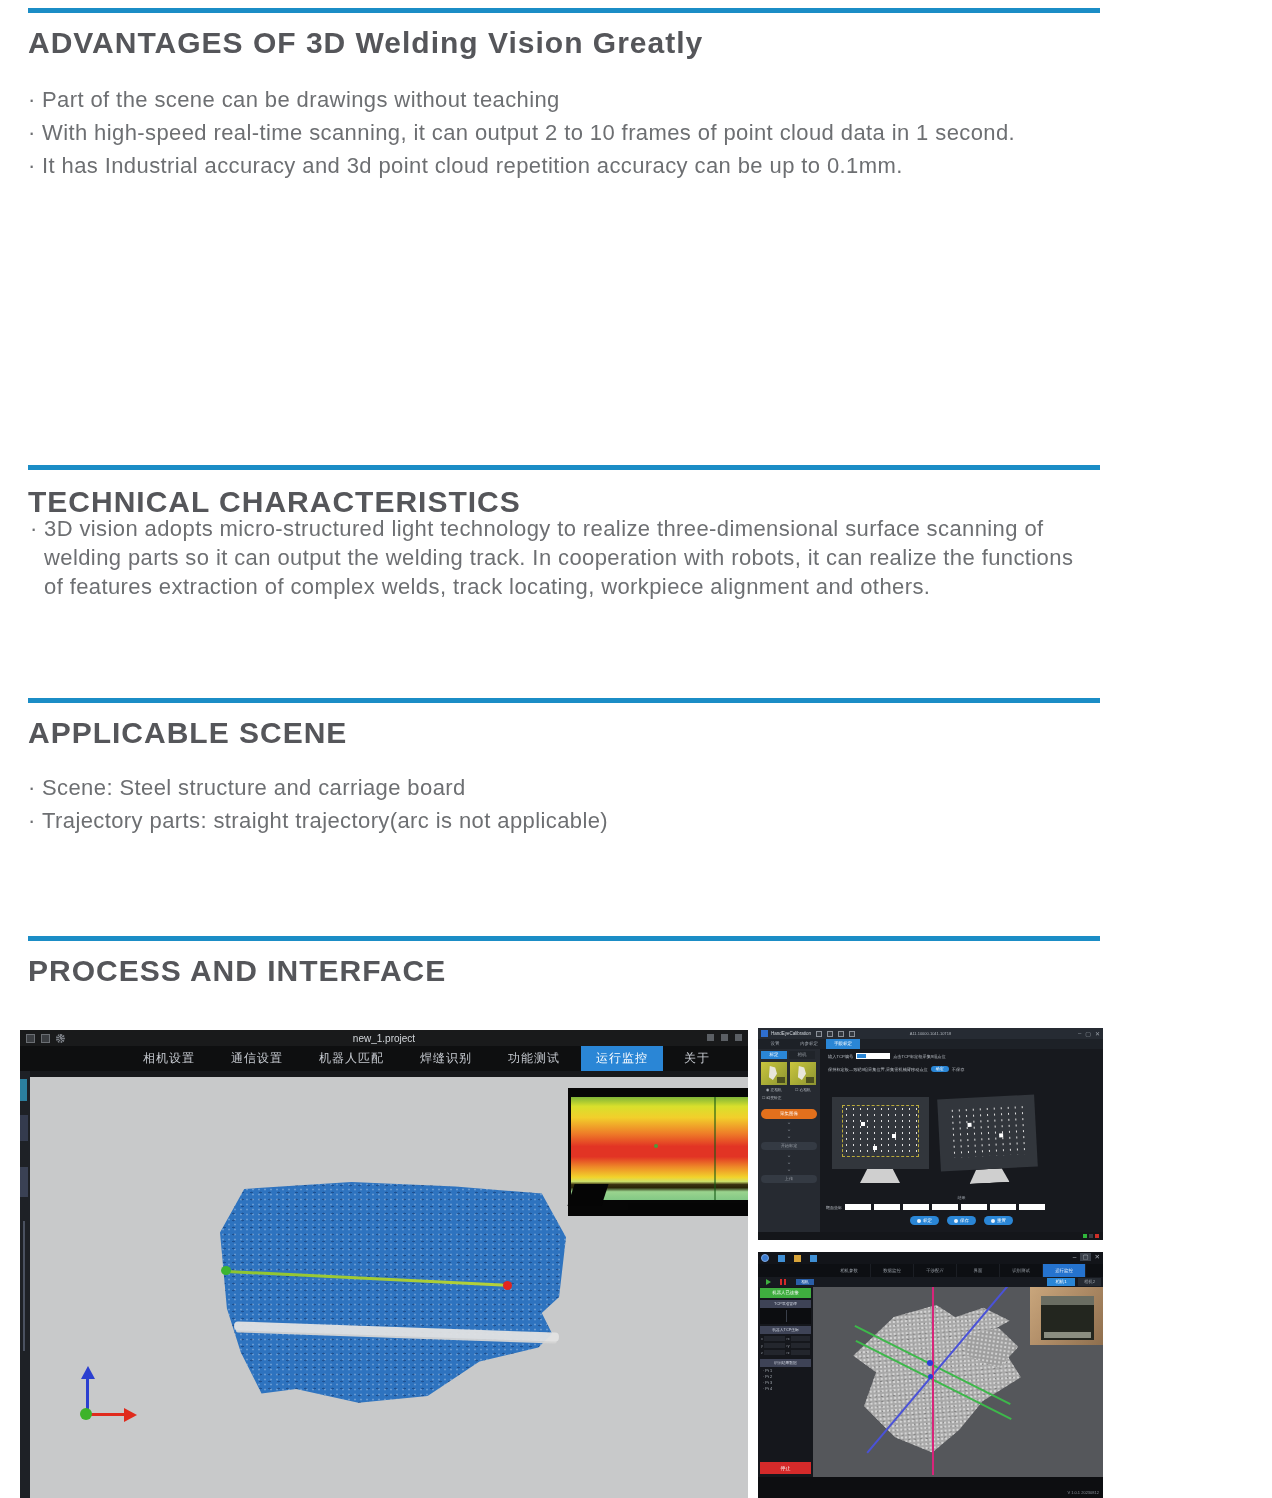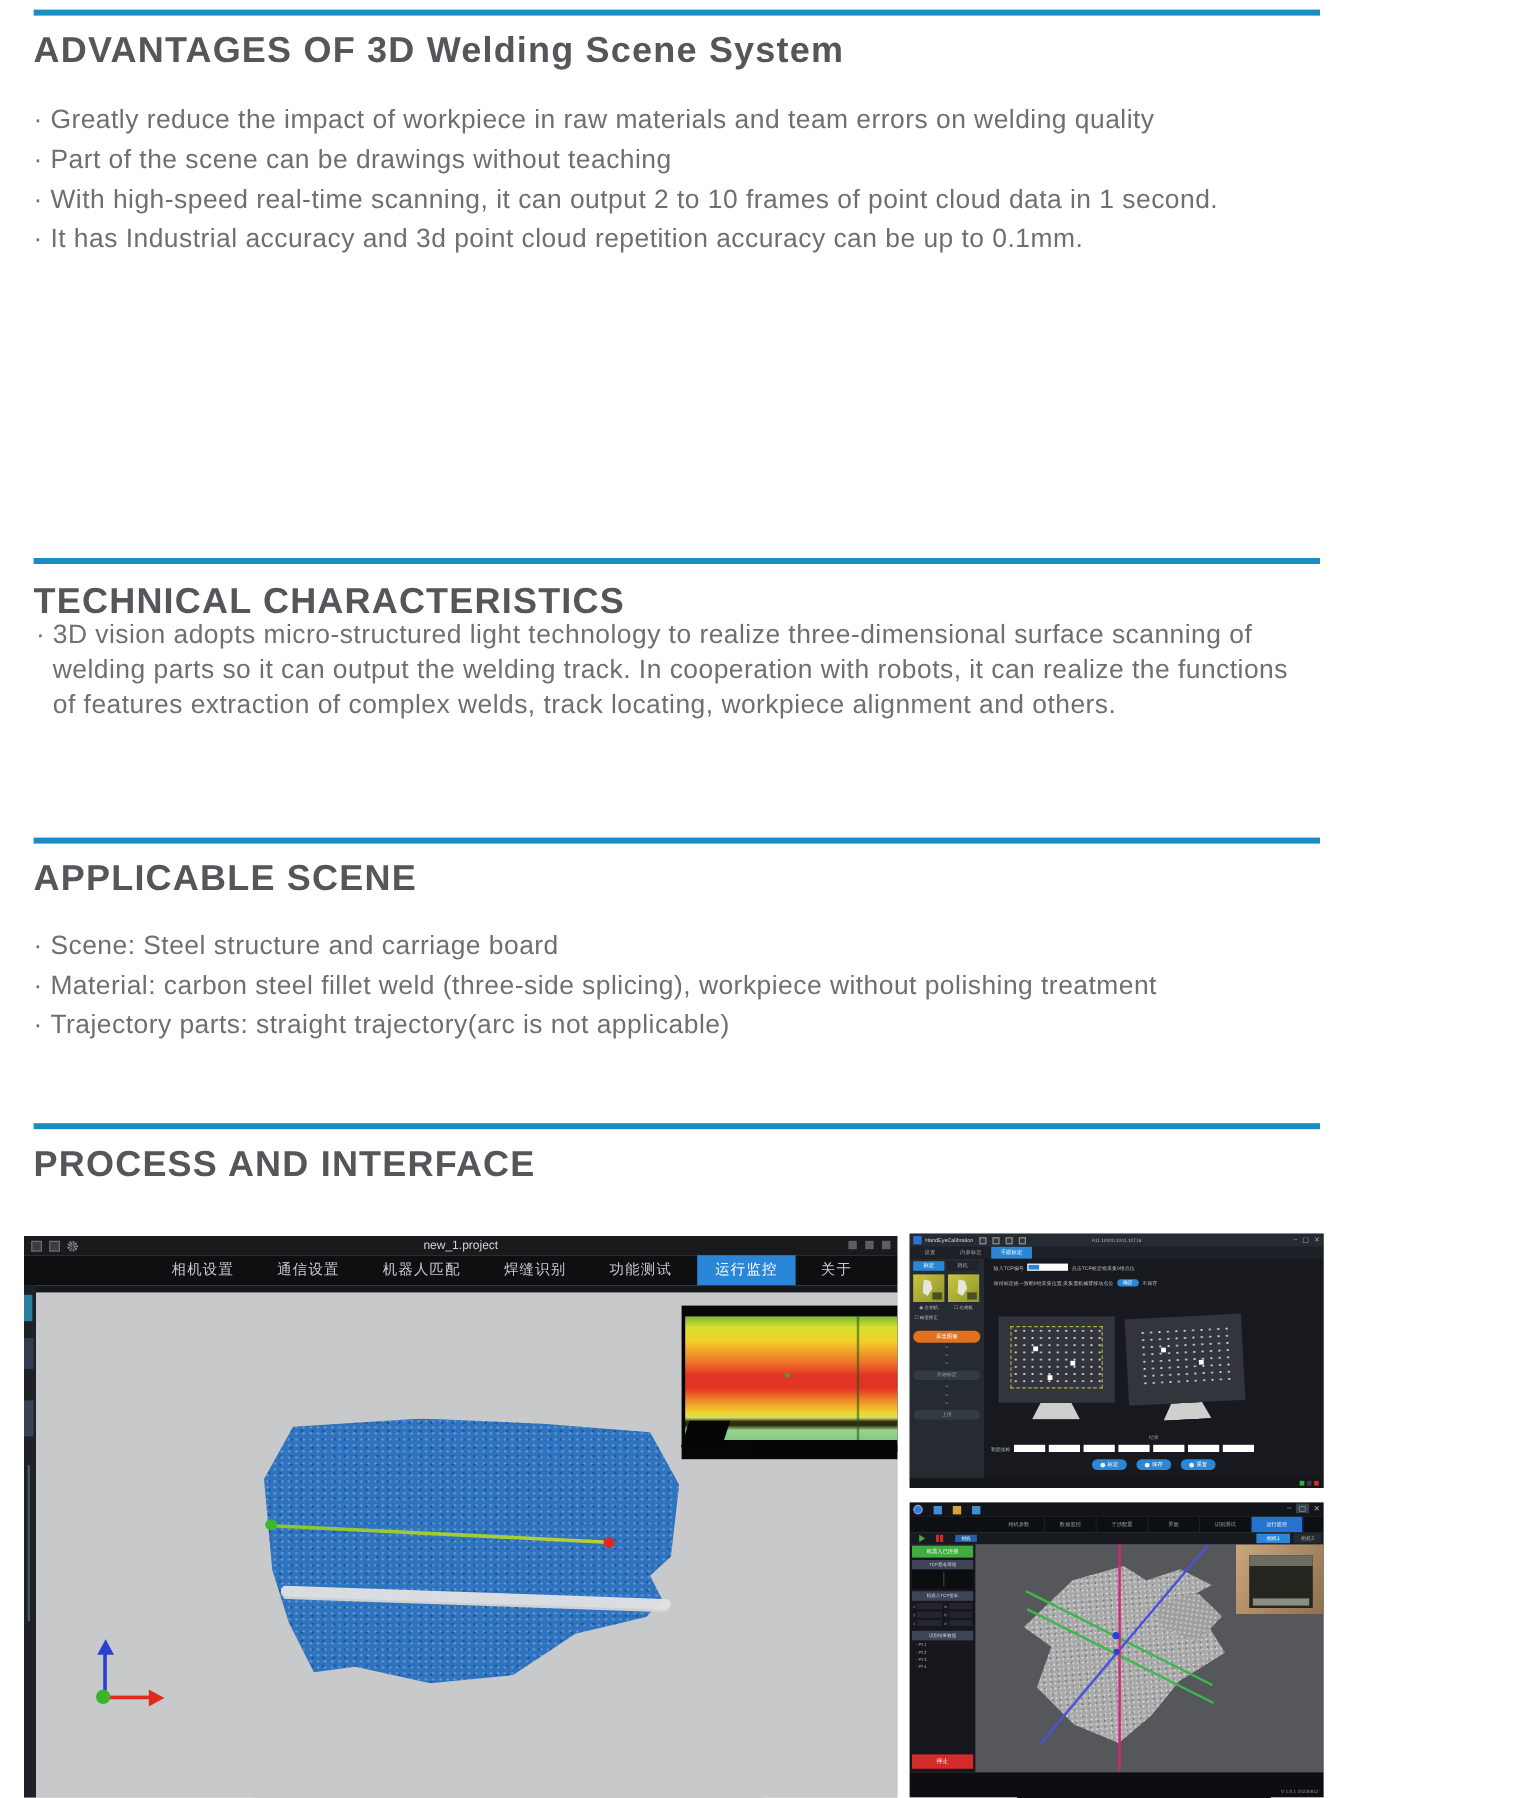--- a/index.html
+++ b/index.html
@@ -166,38 +166,36 @@
   .r-photo .open{position:absolute;left:11px;top:9px;right:9px;bottom:5px;background:#23261f;}
   .r-photo .open::before{content:"";position:absolute;left:0;right:0;top:0;height:9px;background:#6a6d62;}
   .r-photo .open::after{content:"";position:absolute;left:3px;right:3px;bottom:2px;height:6px;background:#8a8d80;}
   .r-foot{position:absolute;bottom:0;left:0;right:0;height:21px;background:#0d0e11;}
   .r-ver{position:absolute;right:4px;bottom:3px;font-size:4px;color:#8a9099;}
 </style>
 </head>
 <body>
 
 <div class="rule" style="top:8px"></div>
-<h1 class="sec" style="top:26px">ADVANTAGES OF 3D Welding Scene System</h1>
+<h1 class="sec" style="top:26px">ADVANTAGES OF 3D Welding Vision Greatly</h1>
 
 <ul class="doc" style="top:86px;width:990px">
-  <li>Greatly reduce the impact of workpiece in raw materials and team errors on welding quality</li>
   <li>Part of the scene can be drawings without teaching</li>
   <li>With high-speed real-time scanning, it can output 2 to 10 frames of point cloud data in 1 second.</li>
   <li>It has Industrial accuracy and 3d point cloud repetition accuracy can be up to 0.1mm.</li>
 </ul>
 
 <div class="rule" style="top:465px"></div>
 <h1 class="sec" style="top:485px">TECHNICAL CHARACTERISTICS</h1>
 <p class="doc" style="top:514px;width:1040px">3D vision adopts micro-structured light technology to realize three-dimensional surface scanning of welding parts so it can output the welding track. In cooperation with robots, it can realize the functions of features extraction of complex welds, track locating, workpiece alignment and others.</p>
 
 <div class="rule" style="top:698px"></div>
 <h1 class="sec" style="top:716px">APPLICABLE SCENE</h1>
 <ul class="doc" style="top:774px;width:950px">
   <li>Scene: Steel structure and carriage board</li>
-  <li>Material: carbon steel fillet weld (three-side splicing),  workpiece without polishing treatment</li>
   <li>Trajectory parts: straight trajectory(arc is not applicable)</li>
 </ul>
 
 <div class="rule" style="top:936px"></div>
 <h1 class="sec" style="top:954px">PROCESS AND INTERFACE</h1>
 
 <div id="mainapp" class="shot">
   <div class="m-title">
     <div class="ticon"></div>
     <div class="ticon"></div>

